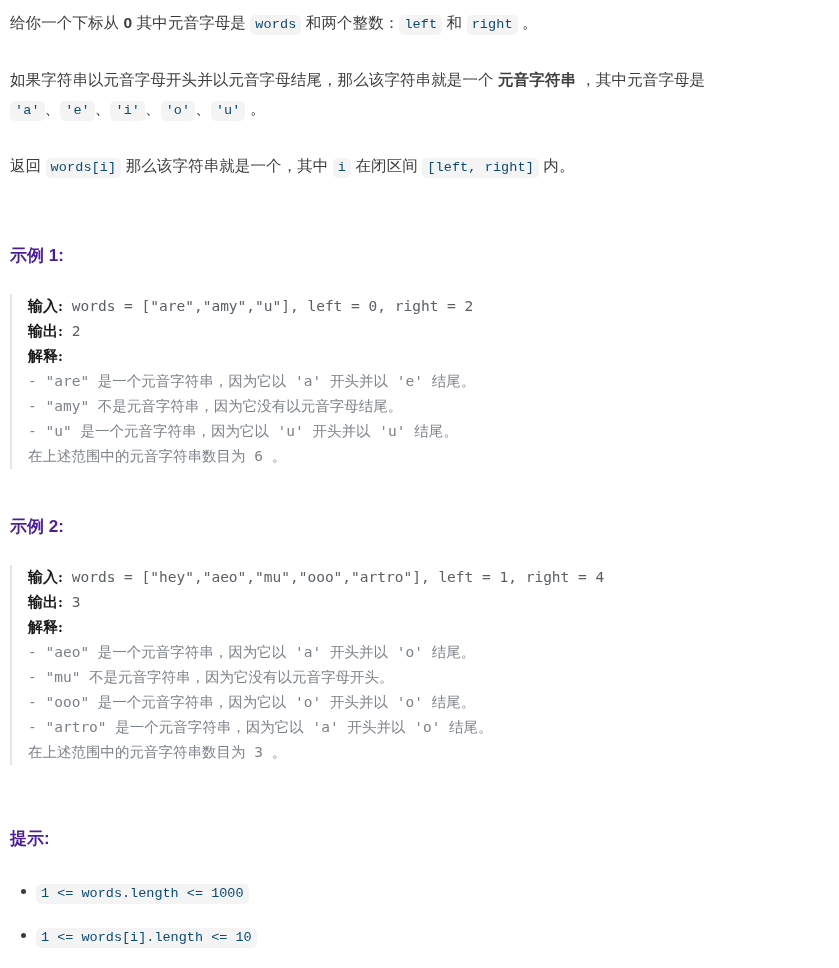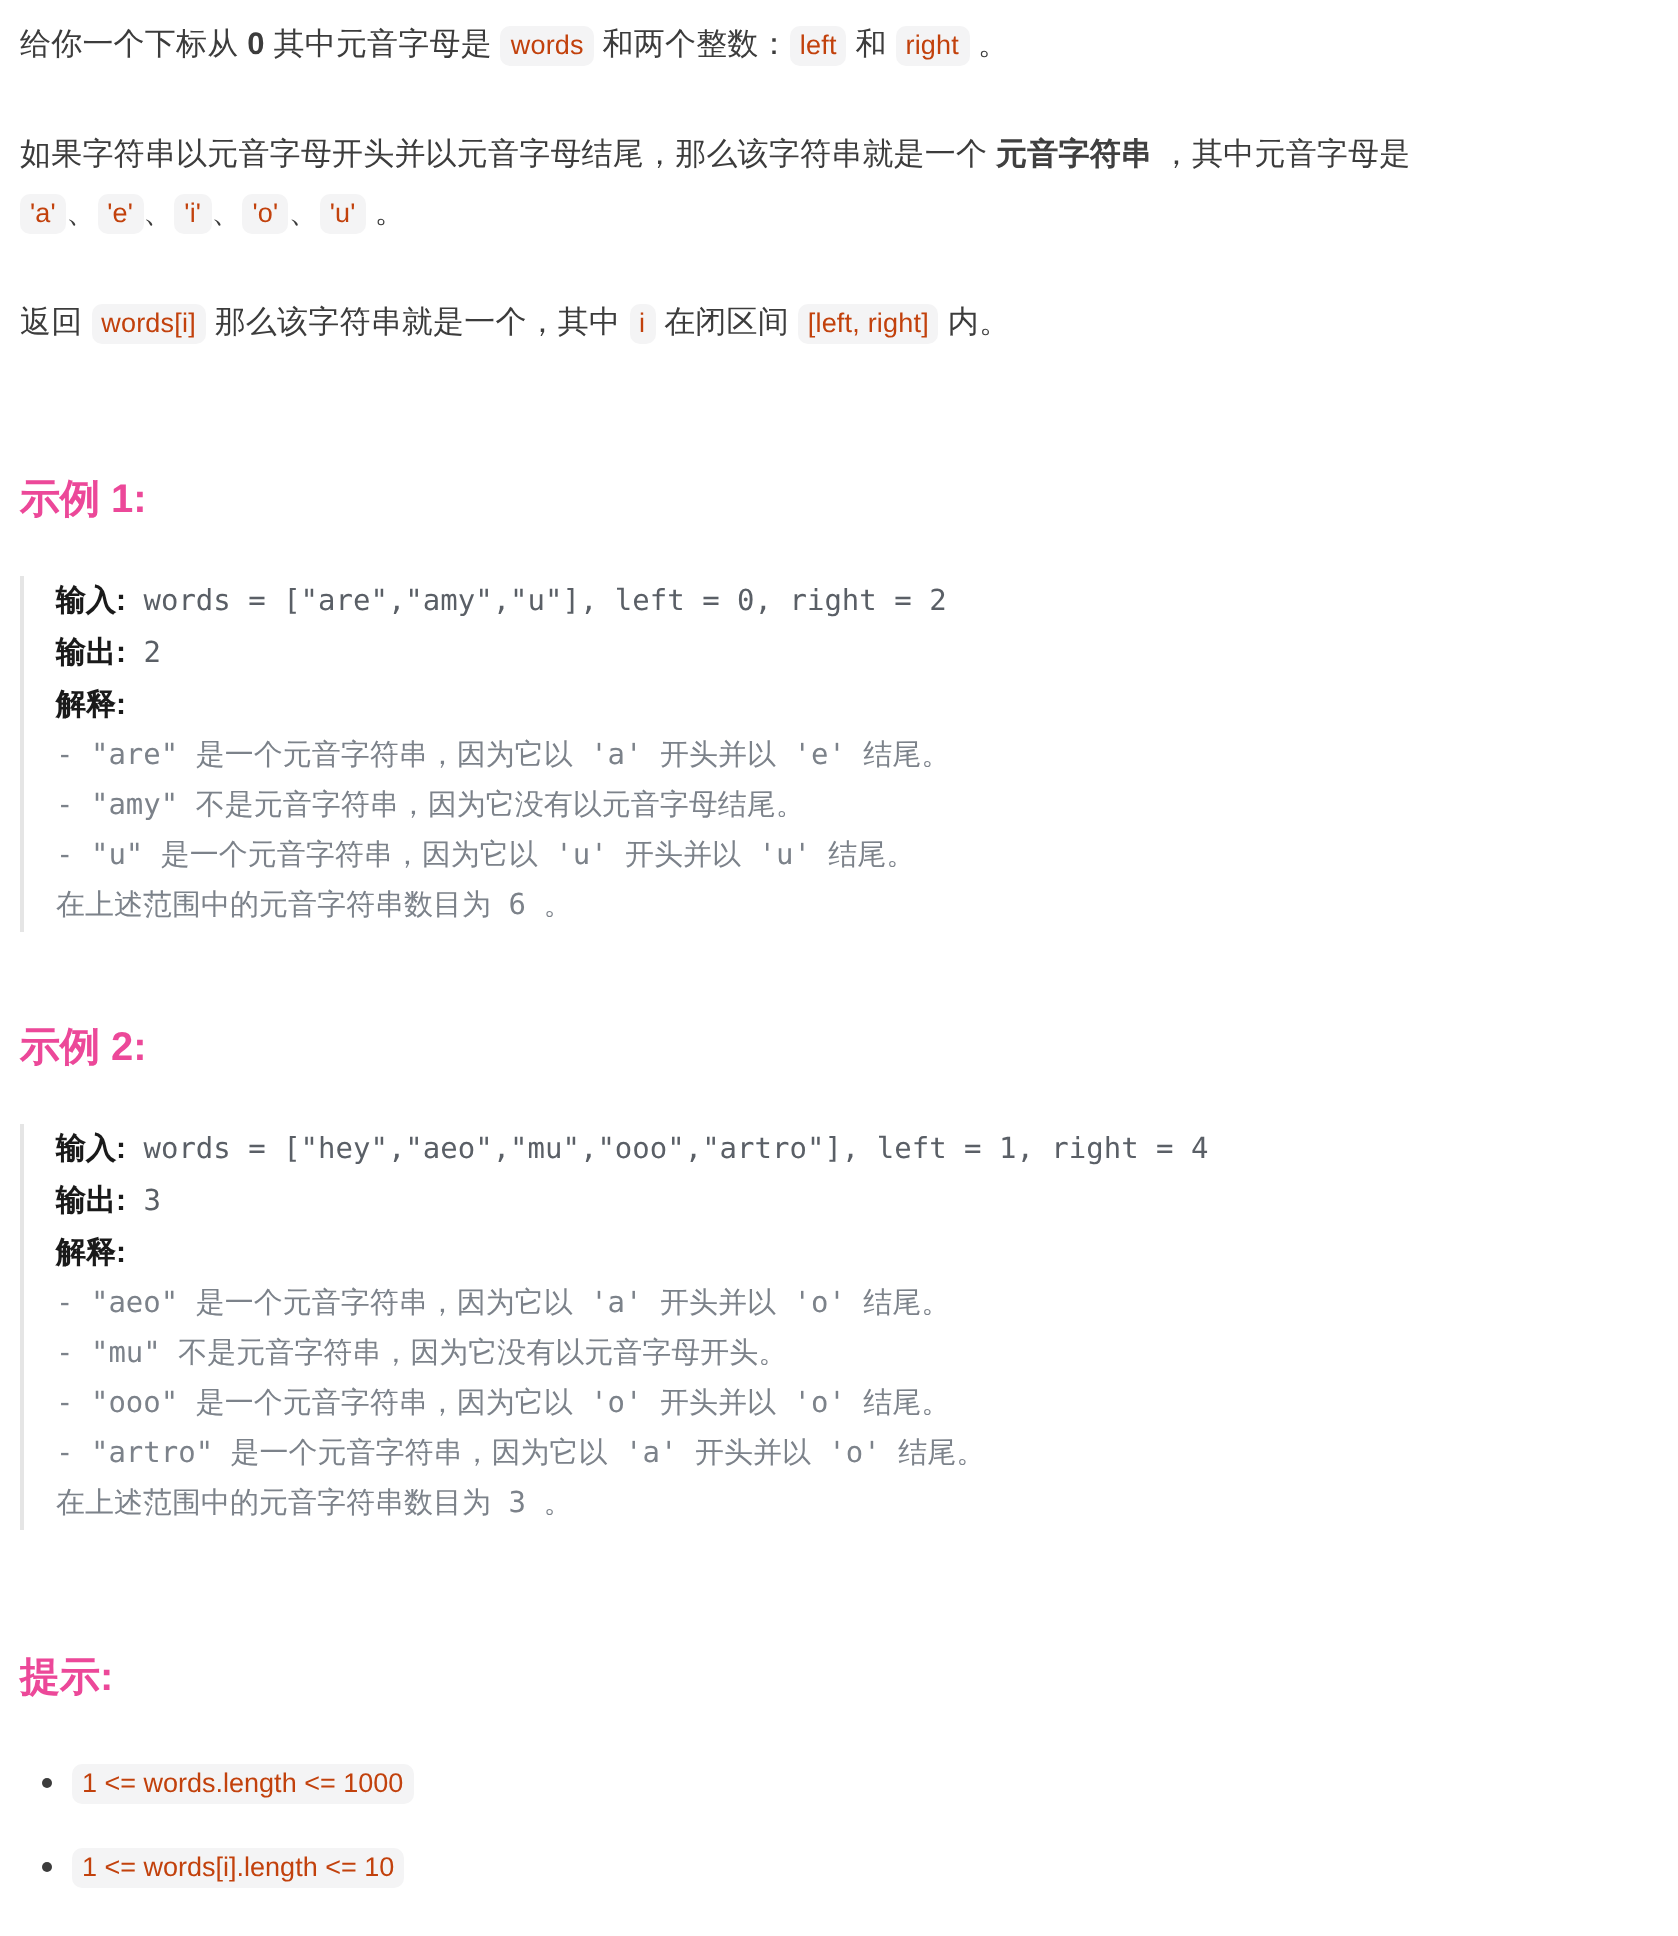--- a/index.html
+++ b/index.html
@@ -23,51 +23,51 @@
     font-size: 15.5px;
     line-height: 29px;
     color: #3c3c3c;
     letter-spacing: 0.1px;
   }
   .gap-md { height: 26px; }
   .gap-lg { height: 46px; }
   .gap-xl { height: 62px; }
 
   code, .code {
-    font-family: Liberation Sans, sans-serif;
+    font-family: Liberation Mono, monospace;
     font-size: 13.5px;
     background: #f4f4f5;
     border-radius: 5px;
     padding: 2px 5px 3px 5px;
-    color: #c2410c;
+    color: #0c4a6e;
     white-space: pre;
   }
   .bold-term {
     font-weight: bold;
     color: #404040;
   }
   h3.example-title {
     margin: 0;
-    font-size: 20px;
+    font-size: 17px;
     font-weight: bold;
-    color: #ec4899;
+    color: #4c1d95;
     line-height: 24px;
   }
   .example-block {
     border-left: 2px solid #e5e5e5;
     padding: 0 0 0 16px;
     margin: 0;
     font-family: "DejaVu Sans Mono", "Liberation Mono", monospace;
     font-size: 14.5px;
     line-height: 25px;
     color: #5a5f66;
     white-space: pre-wrap;
   }
   .example-block .lbl {
-    font-family: Liberation Sans, sans-serif;
+    font-family: Liberation Serif, serif;
     font-weight: bold;
     color: #1a1a1a;
     font-size: 15px;
   }
   .exp-line {
     color: #7c828a;
   }
   ul.constraints {
     margin: 0;
     padding: 0 0 0 26px;

